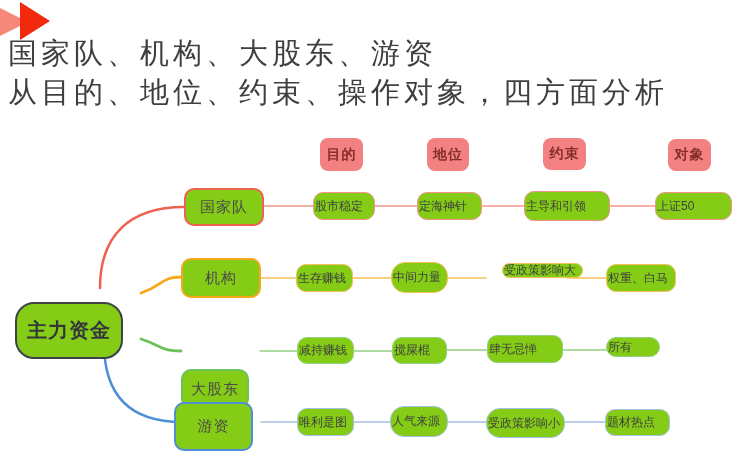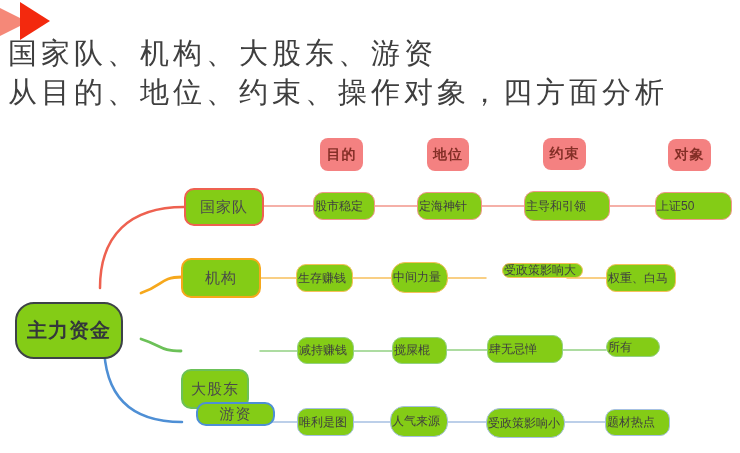--- a/index.html
+++ b/index.html
@@ -99,21 +99,21 @@
   <div class="colhead" style="left:320px;top:138px;width:43px;height:33px;">目的</div>
   <div class="colhead" style="left:427px;top:138px;width:42px;height:33px;">地位</div>
   <div class="colhead" style="left:543px;top:138px;width:43px;height:32px;">约束</div>
   <div class="colhead" style="left:668px;top:139px;width:43px;height:32px;">对象</div>
 
   <div class="node root">主力资金</div>
 
   <div class="node branch b-red" style="left:184px;top:188px;width:80px;height:38px;">国家队</div>
   <div class="node branch b-yellow" style="left:181px;top:258px;width:80px;height:40px;">机构</div>
   <div class="node branch b-green" style="left:181px;top:331px;width:68px;height:40px;margin-top:38px;">大股东</div>
-  <div class="node branch b-blue" style="left:196px;top:402px;width:79px;height:24px;">游资</div>
+  <div class="node branch b-blue" style="left:174px;top:402px;width:79px;height:49px;">游资</div>
 
   <div class="node child c-red" style="left:313px;top:192px;width:62px;height:28px;">股市稳定</div>
   <div class="node child c-red" style="left:524px;top:191px;width:86px;height:30px;">主导和引领</div>
   <div class="node child c-red" style="left:417px;top:192px;width:65px;height:28px;">定海神针</div>
   <div class="node child c-red" style="left:655px;top:192px;width:77px;height:28px;">上证50</div>
 
   <div class="node child c-yellow" style="left:296px;top:264px;width:57px;height:28px;">生存赚钱</div>
   <div class="node child c-yellow r14" style="left:391px;top:262px;width:57px;height:31px;">中间力量</div>
   <div class="node child c-yellow r14" style="left:502px;top:263px;width:81px;height:15px;">受政策影响大</div>
   <div class="node child c-yellow" style="left:606px;top:264px;width:70px;height:28px;">权重、白马</div>

